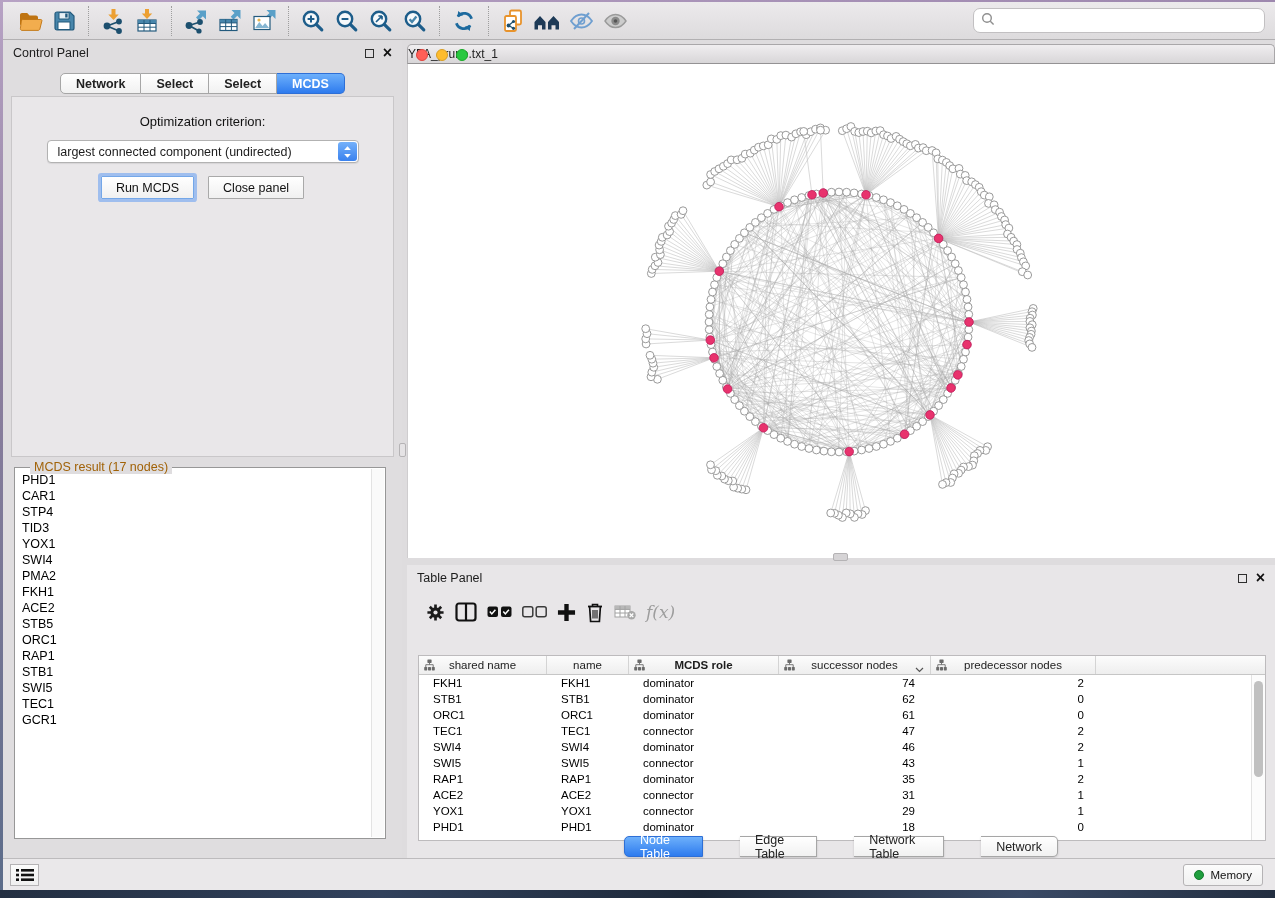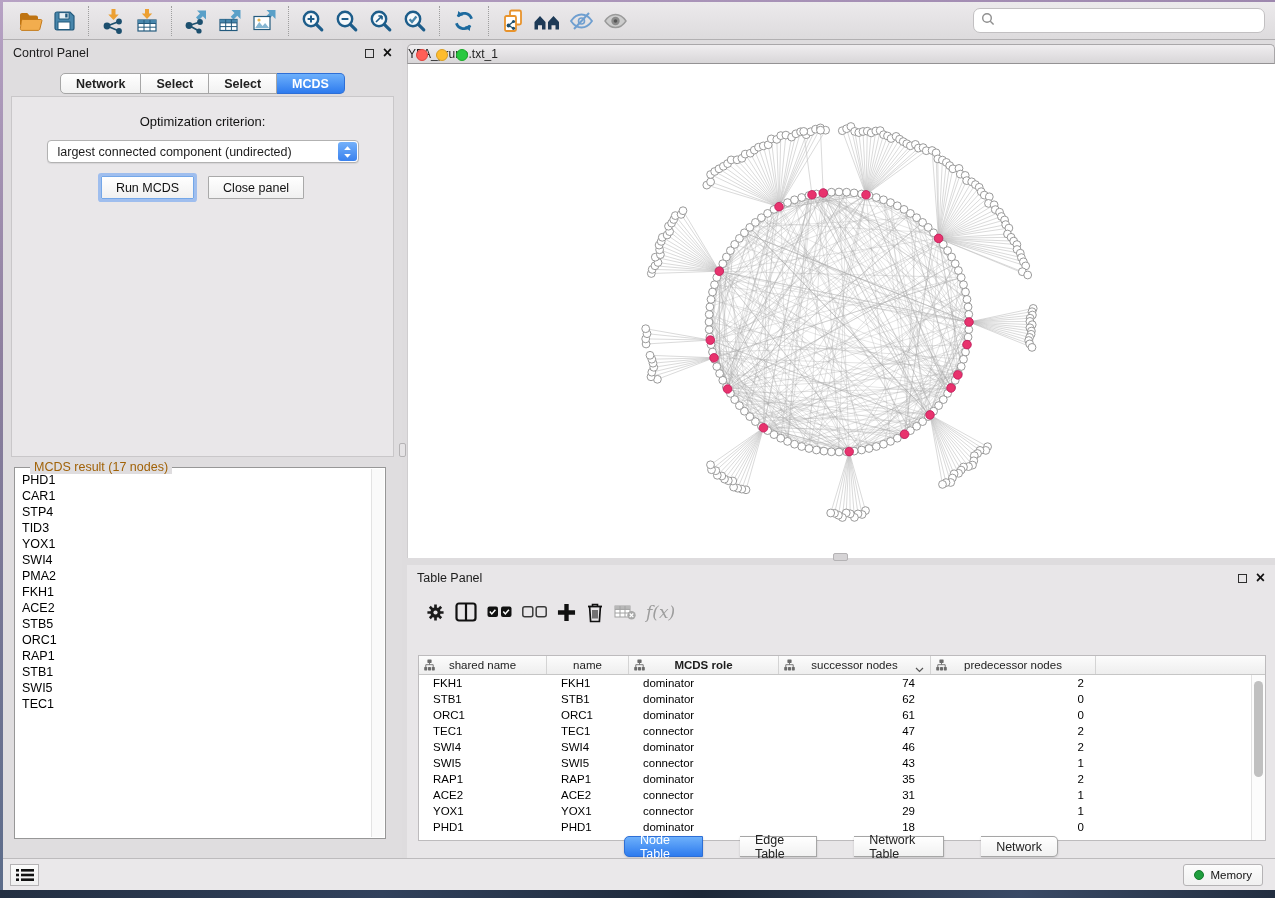--- a/index.html
+++ b/index.html
@@ -300,20 +300,21 @@
         <div class="mcds-item">SWI4</div>
         <div class="mcds-item">PMA2</div>
         <div class="mcds-item">FKH1</div>
         <div class="mcds-item">ACE2</div>
         <div class="mcds-item">STB5</div>
         <div class="mcds-item">ORC1</div>
         <div class="mcds-item">RAP1</div>
         <div class="mcds-item">STB1</div>
         <div class="mcds-item">SWI5</div>
         <div class="mcds-item">TEC1</div>
+        <div class="mcds-item">GCR1</div>
       </div>
     <div class="mcds-scroll"></div>
   </div>
 </div>
 
 <div class="v-splitter"></div>
 
 <div class="net-window">
   <div class="net-titlebar">
     <span class="lights">

